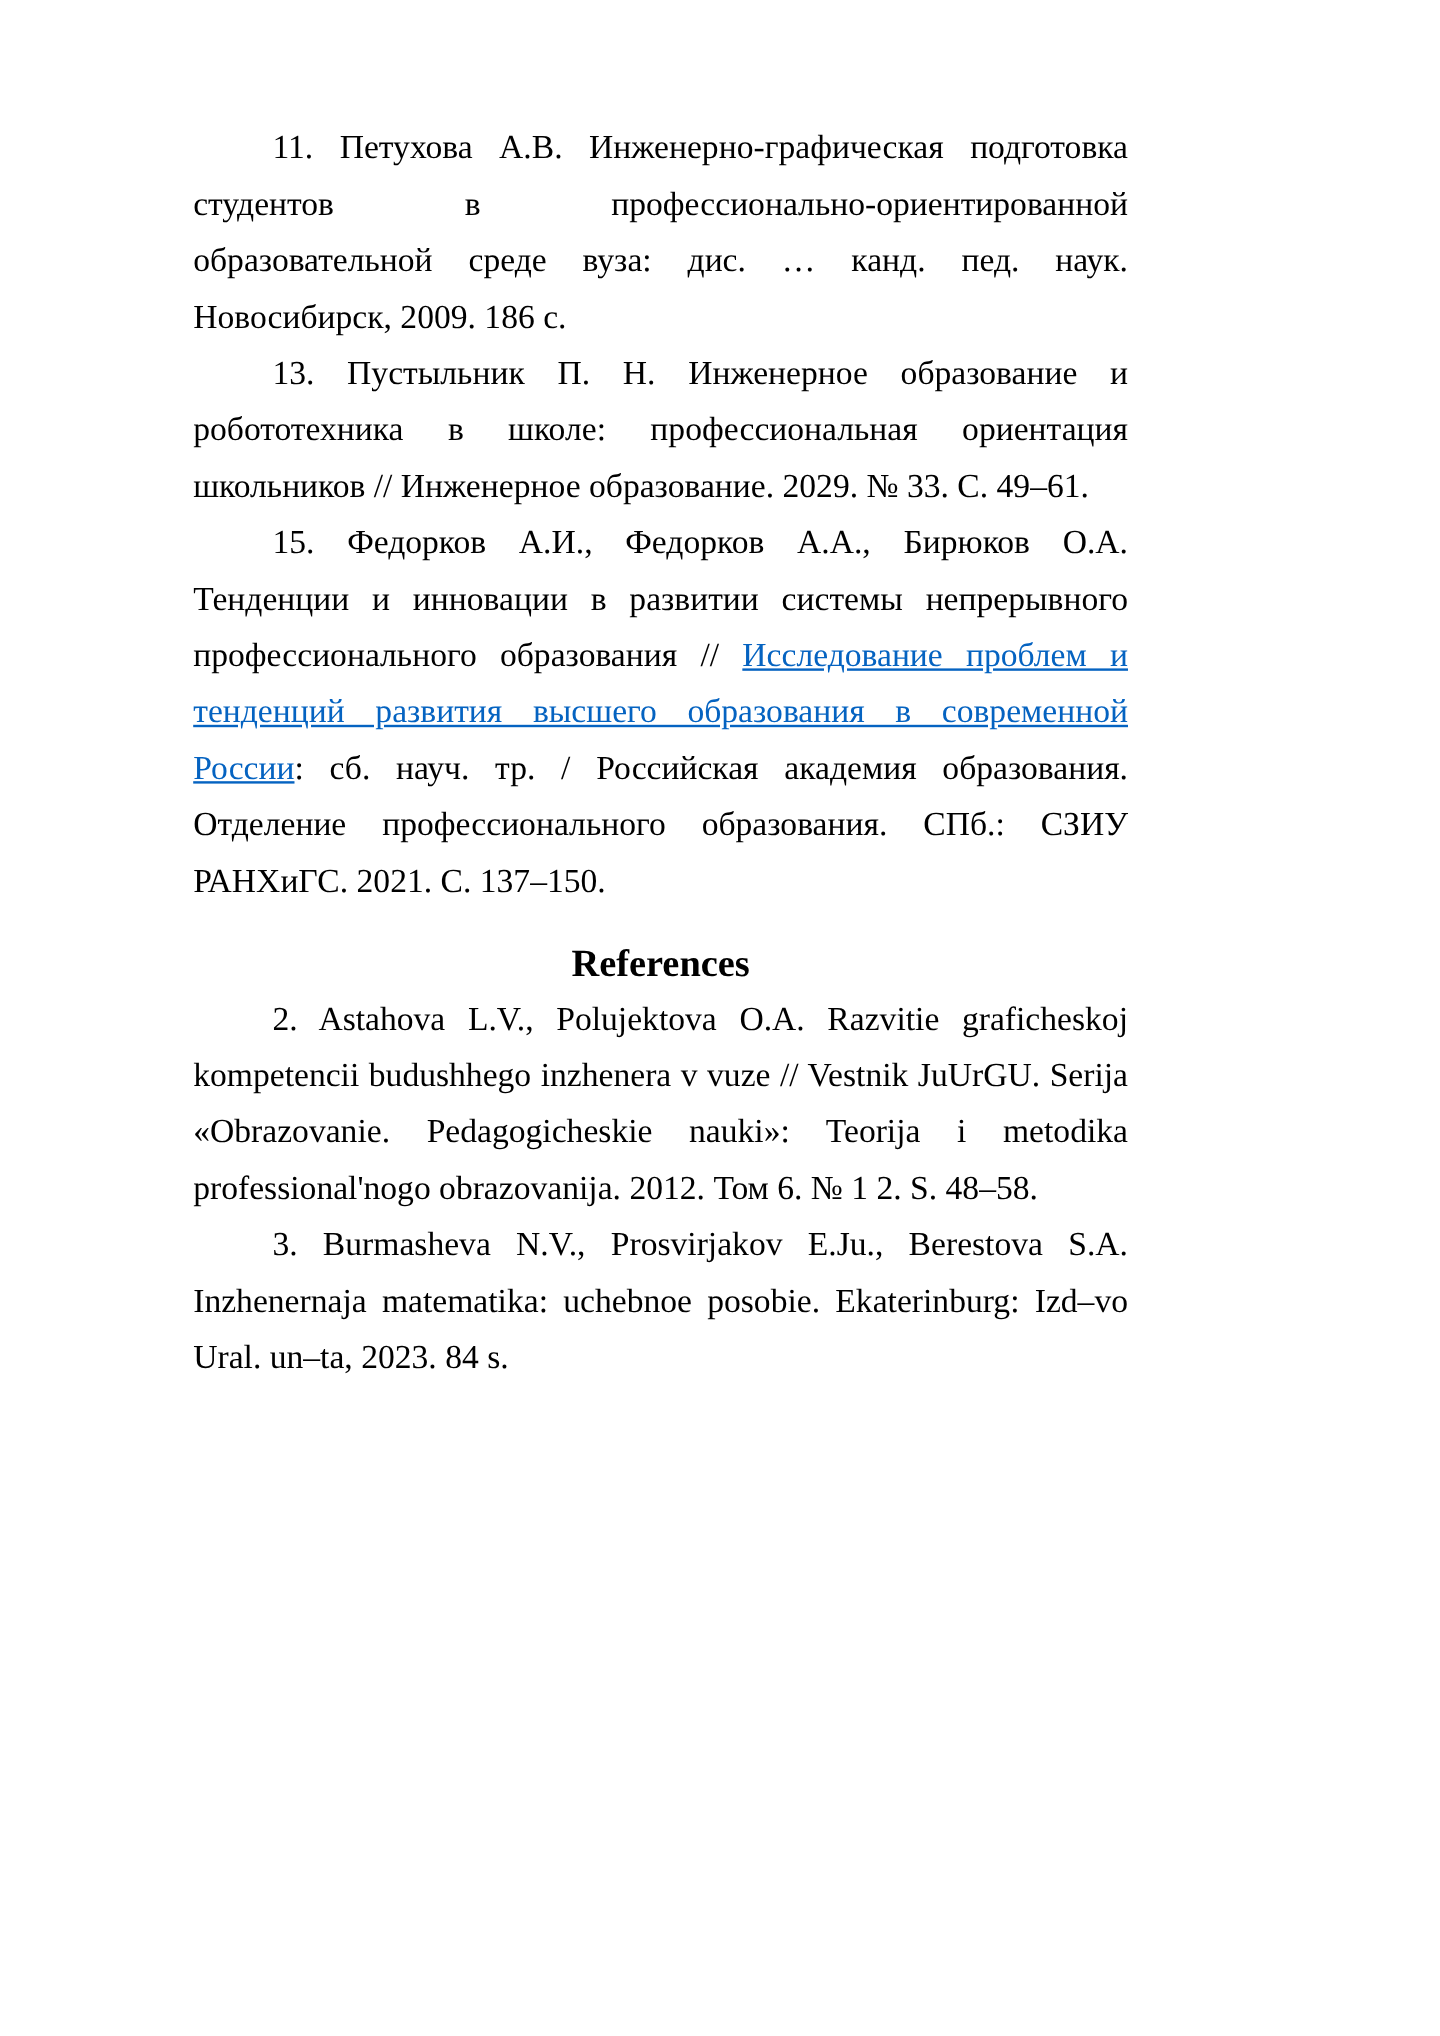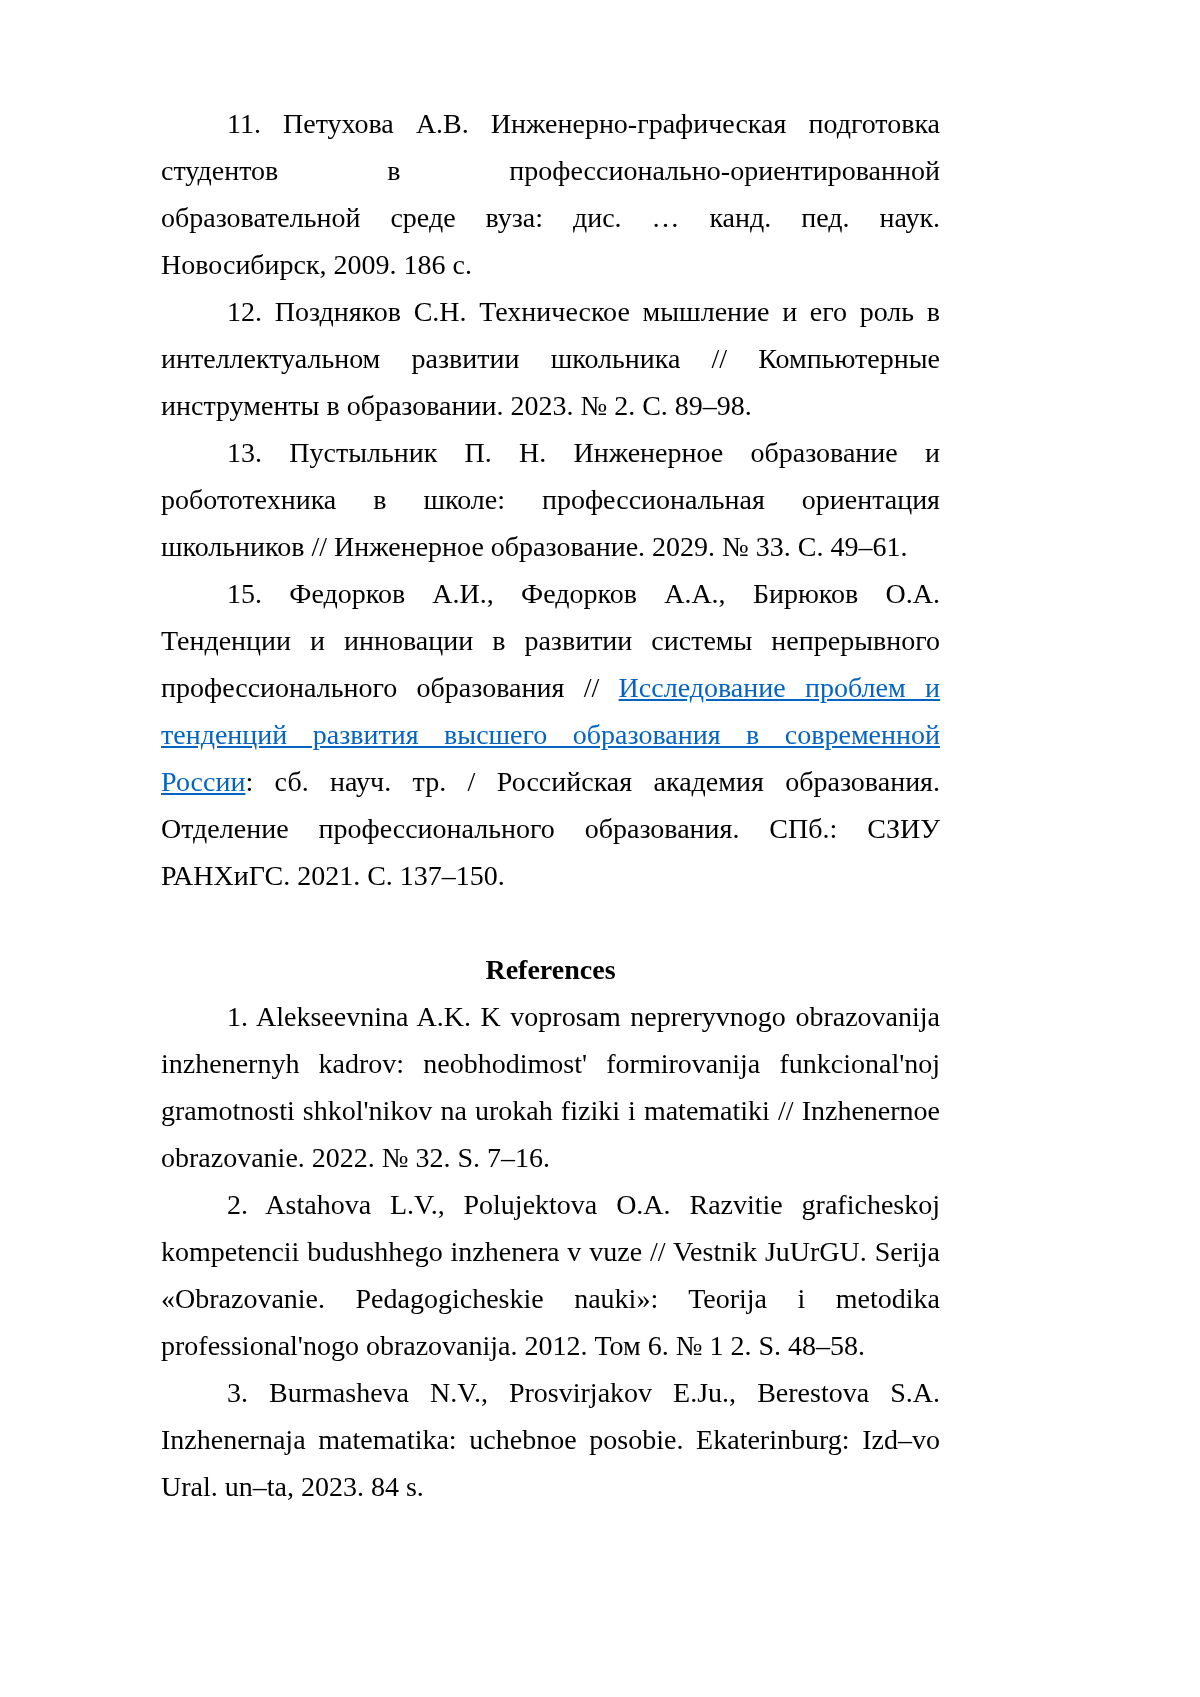--- a/index.html
+++ b/index.html
@@ -18,50 +18,48 @@
     font-size: 28px;
     line-height: 47px;
     color: #000000;
   }
   .para {
     margin: 0;
     text-align: justify;
     text-indent: 66px;
   }
   .heading {
-    margin: 47px 0 0 0;
+    margin: 21px 0 0 0;
     padding: 0;
     text-align: center;
     text-indent: 0;
-    font-size: 28px;
+    font-size: 32px;
     line-height: 47px;
     font-weight: bold;
     font-family: "Liberation Serif", serif;
   }
   a.ref-link {
     color: #0563C1;
     text-decoration: underline;
     cursor: pointer;
   }
 </style>
 </head>
 <body>
 
 <div class="page">
 
   <p class="para">11. Петухова А.В. Инженерно-графическая подготовка студентов в профессионально-ориентированной образовательной среде вуза: дис. … канд. пед. наук. Новосибирск, 2009. 186 с.</p>
 
-  <p class="para">12. Поздняков С.Н. Техническое мышление и его роль в интеллектуальном развитии школьника // Компьютерные инструменты в образовании. 2023. № 2. С. 89–98.</p>
 
   <p class="para">13. Пустыльник П. Н. Инженерное образование и робототехника в школе: профессиональная ориентация школьников // Инженерное образование. 2029. № 33. С. 49–61.</p>
 
 
   <p class="para"><span>15. Федорков А.И., Федорков А.А., Бирюков О.А. Тенденции и инновации в развитии системы непрерывного профессионального образования // </span><a class="ref-link">Исследование проблем и тенденций развития высшего образования в современной России</a><span>: сб. науч. тр. / Российская академия образования. Отделение профессионального образования. СПб.: СЗИУ РАНХиГС. 2021. С. 137–150.</span></p>
 
   <h2 class="heading">References</h2>
 
-  <p class="para">1. Alekseevnina A.K. K voprosam nepreryvnogo obrazovanija inzhenernyh kadrov: neobhodimost' formirovanija funkcional'noj gramotnosti shkol'nikov na urokah fiziki i matematiki // Inzhenernoe obrazovanie. 2022. № 32. S. 7–16.</p>
 
   <p class="para">2. Astahova L.V., Polujektova O.A. Razvitie graficheskoj kompetencii budushhego inzhenera v vuze // Vestnik JuUrGU. Serija «Obrazovanie. Pedagogicheskie nauki»: Teorija i metodika professional'nogo obrazovanija. 2012. Том 6. № 1 2. S. 48–58.</p>
 
   <p class="para">3. Burmasheva N.V., Prosvirjakov E.Ju., Berestova S.A. Inzhenernaja matematika: uchebnoe posobie. Ekaterinburg: Izd–vo Ural. un–ta, 2023. 84 s.</p>
 
 </div>
 
 </body></html>

